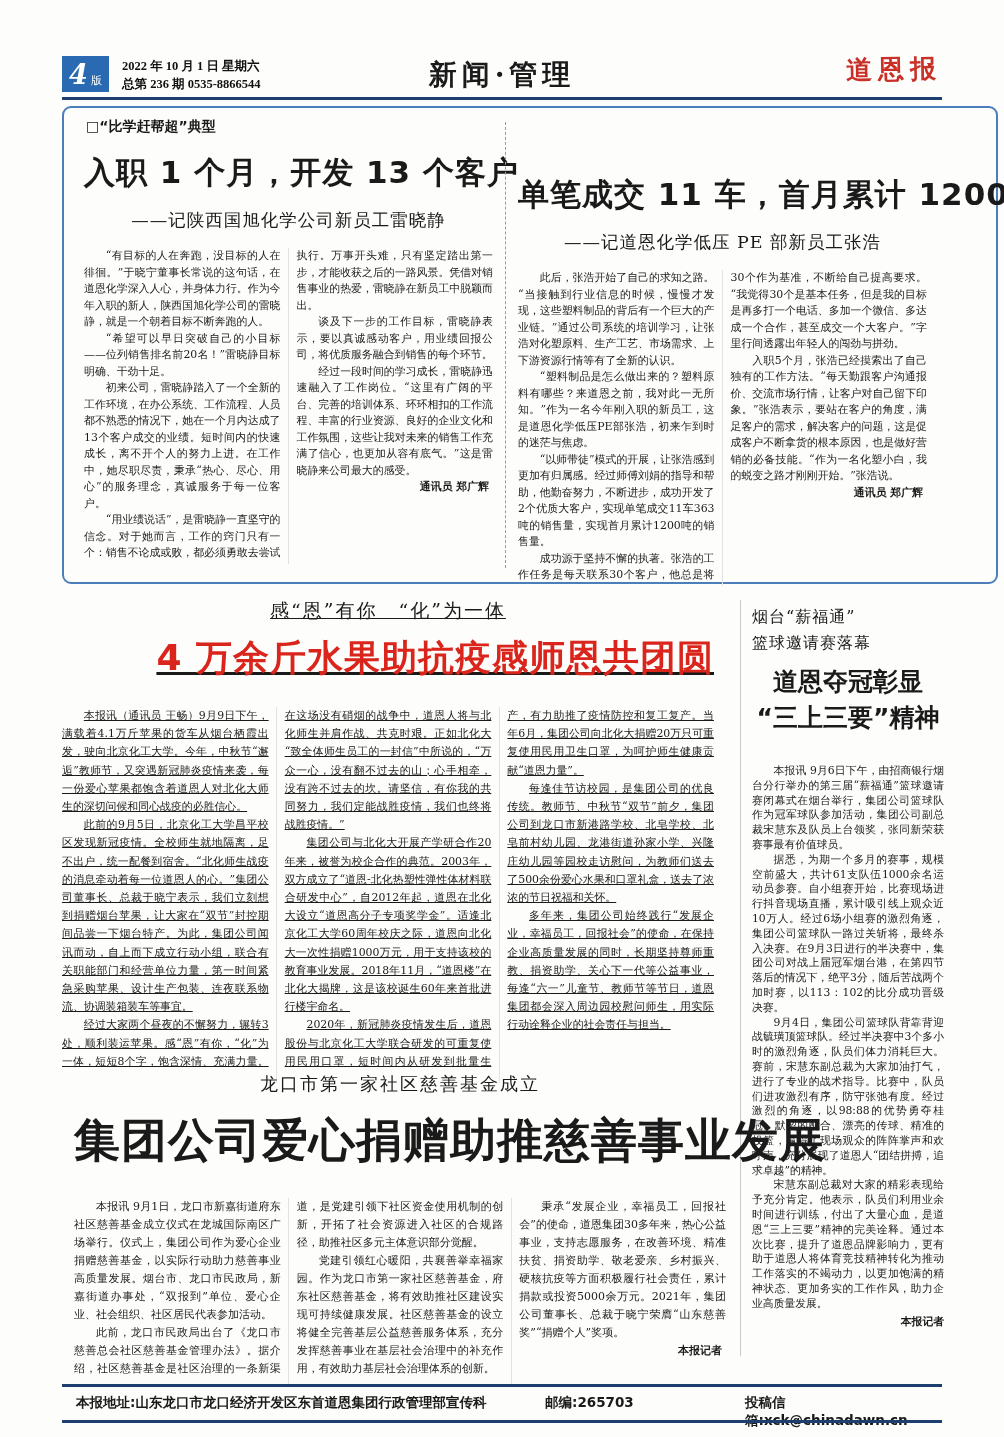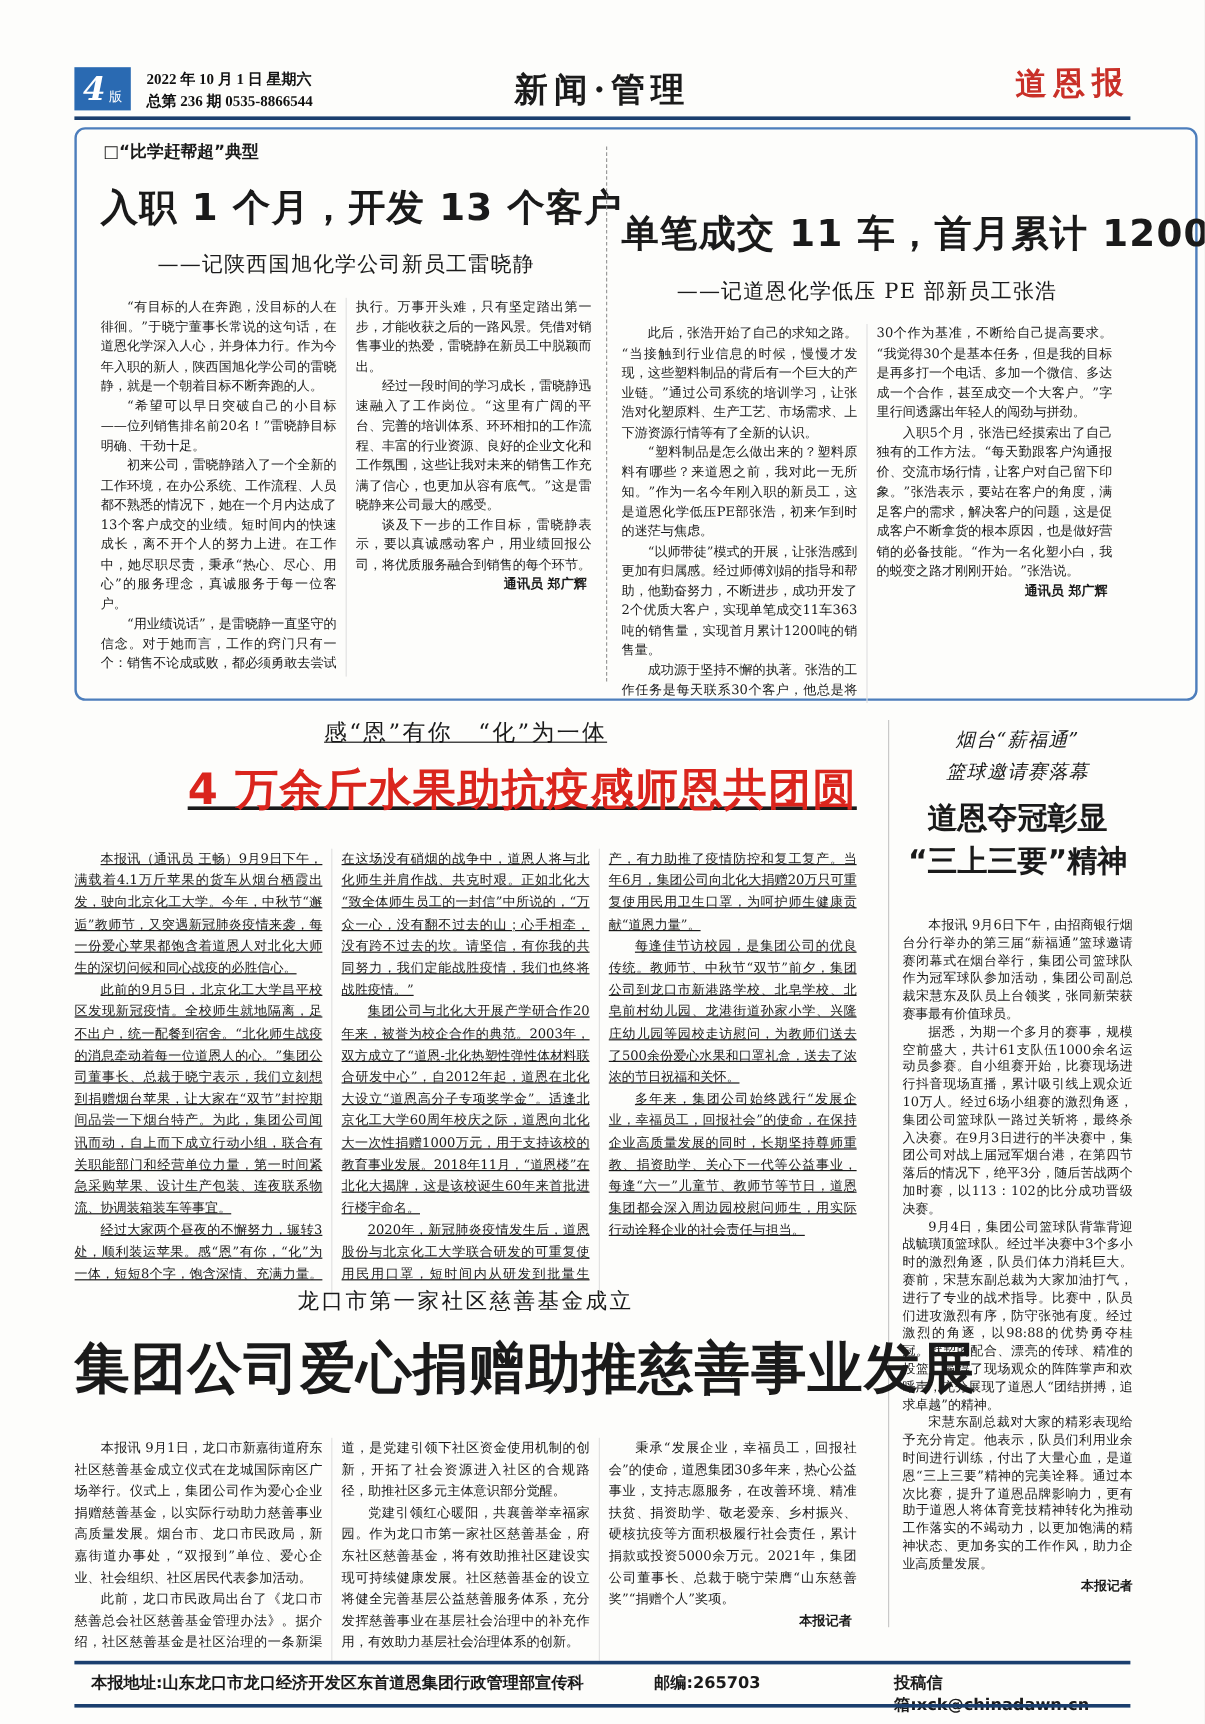--- a/index.html
+++ b/index.html
@@ -44,30 +44,30 @@
   
   .mid-left { position:absolute; left:62px; top:598px; width:652px;text-decoration:underline; }
   .mid-kicker { text-align:center; font-size:19px; letter-spacing:2px; height:28px; }
   .mid-title { text-align:right; color:#da251d; font-family:"DejaVu Sans","Liberation Sans",sans-serif;
     font-size:36px; font-weight:900; letter-spacing:1px; margin-top:8px; white-space:nowrap; }
   .mid-body { margin-top:24px; height:376px; column-count:3; font-size:10.9px; line-height:18.2px; }
   
   .side-divider { position:absolute; left:740px; top:600px; height:756px; width:0;
     border-left:1px solid #c9c9c9; }
   .side-article { position:absolute; left:752px; top:598px; width:192px; }
-  .side-kicker { text-align:center; font-size:16px; line-height:26px; margin-top:6px; letter-spacing:1px;font-style:italic; }
+  .side-kicker { font-size:16px; line-height:26px; margin-top:6px; letter-spacing:1px; }
   .side-title { text-align:center; font-family:"DejaVu Sans","Liberation Sans",sans-serif;
     font-size:25px; font-weight:900; line-height:36px; margin-top:8px; white-space:nowrap; }
   .side-body { margin-top:28px; height:564px; font-size:10.8px; line-height:14.8px;
     text-align:justify; overflow:hidden; }
   .side-body p { text-indent:2em; }
   .side-body .byline { text-indent:0; text-align:right; font-weight:bold;
     font-family:"DejaVu Sans","Liberation Sans",sans-serif; margin-top:4px; }
   
-  .bottom-left { position:absolute; left:62px; top:1072px; width:652px; }
+  .bottom-left { position:absolute; left:74px; top:1072px; width:652px; }
   .bottom-kicker { text-align:center; font-size:18px; letter-spacing:2px; height:28px; }
   .bottom-title { text-align:center; font-family:"DejaVu Sans","Liberation Sans",sans-serif;
     font-size:46px; font-weight:900; letter-spacing:1px; margin-top:10px; white-space:nowrap; }
   .bottom-body { margin-top:26px; height:186px; column-count:3; font-size:11px; line-height:18px; }
   
   .rule-footer-top { position:absolute; left:62px; top:1384px; width:880px; height:3px; background:#1b3f6e; }
   .rule-footer-bottom { position:absolute; left:62px; top:1420px; width:880px; height:3px; background:#1b3f6e; }
   .footer-row { position:absolute; left:62px; top:1394px; width:880px; height:20px;
     font-family:"DejaVu Sans","Liberation Sans",sans-serif; font-size:13.5px; font-weight:bold; }
   .footer-address { position:absolute; left:14px; }
@@ -95,22 +95,22 @@
     <div class="top-articles">
       <article class="top-article left">
         <div class="kicker-series">□“比学赶帮超”典型</div>
         <h1 class="top-title">入职 1 个月，开发 13 个客户</h1>
         <div class="top-subtitle">——记陕西国旭化学公司新员工雷晓静</div>
         <div class="body top-body">
           <p>“有目标的人在奔跑，没目标的人在徘徊。”于晓宁董事长常说的这句话，在道恩化学深入人心，并身体力行。作为今年入职的新人，陕西国旭化学公司的雷晓静，就是一个朝着目标不断奔跑的人。</p>
           <p>“希望可以早日突破自己的小目标——位列销售排名前20名！”雷晓静目标明确、干劲十足。</p>
           <p>初来公司，雷晓静踏入了一个全新的工作环境，在办公系统、工作流程、人员都不熟悉的情况下，她在一个月内达成了13个客户成交的业绩。短时间内的快速成长，离不开个人的努力上进。在工作中，她尽职尽责，秉承“热心、尽心、用心”的服务理念，真诚服务于每一位客户。</p>
           <p>“用业绩说话”，是雷晓静一直坚守的信念。对于她而言，工作的窍门只有一个：销售不论成或败，都必须勇敢去尝试执行。万事开头难，只有坚定踏出第一步，才能收获之后的一路风景。凭借对销售事业的热爱，雷晓静在新员工中脱颖而出。</p>
+          <p>谈及下一步的工作目标，雷晓静表示，要以真诚感动客户，用业绩回报公司，将优质服务融合到销售的每个环节。</p>
           <p>经过一段时间的学习成长，雷晓静迅速融入了工作岗位。“这里有广阔的平台、完善的培训体系、环环相扣的工作流程、丰富的行业资源、良好的企业文化和工作氛围，这些让我对未来的销售工作充满了信心，也更加从容有底气。”这是雷晓静来公司最大的感受。</p>
-          <p>谈及下一步的工作目标，雷晓静表示，要以真诚感动客户，用业绩回报公司，将优质服务融合到销售的每个环节。</p>
           <p class="byline">通讯员  郑广辉</p>
         </div>
       </article>
       <div class="vdash"></div>
       <article class="top-article right">
         <h1 class="top-title">单笔成交 11 车，首月累计 1200 吨</h1>
         <div class="top-subtitle">——记道恩化学低压 PE 部新员工张浩</div>
         <div class="body top-body">
           <p>此后，张浩开始了自己的求知之路。“当接触到行业信息的时候，慢慢才发现，这些塑料制品的背后有一个巨大的产业链。”通过公司系统的培训学习，让张浩对化塑原料、生产工艺、市场需求、上下游资源行情等有了全新的认识。</p>
           <p>“塑料制品是怎么做出来的？塑料原料有哪些？来道恩之前，我对此一无所知。”作为一名今年刚入职的新员工，这是道恩化学低压PE部张浩，初来乍到时的迷茫与焦虑。</p>

